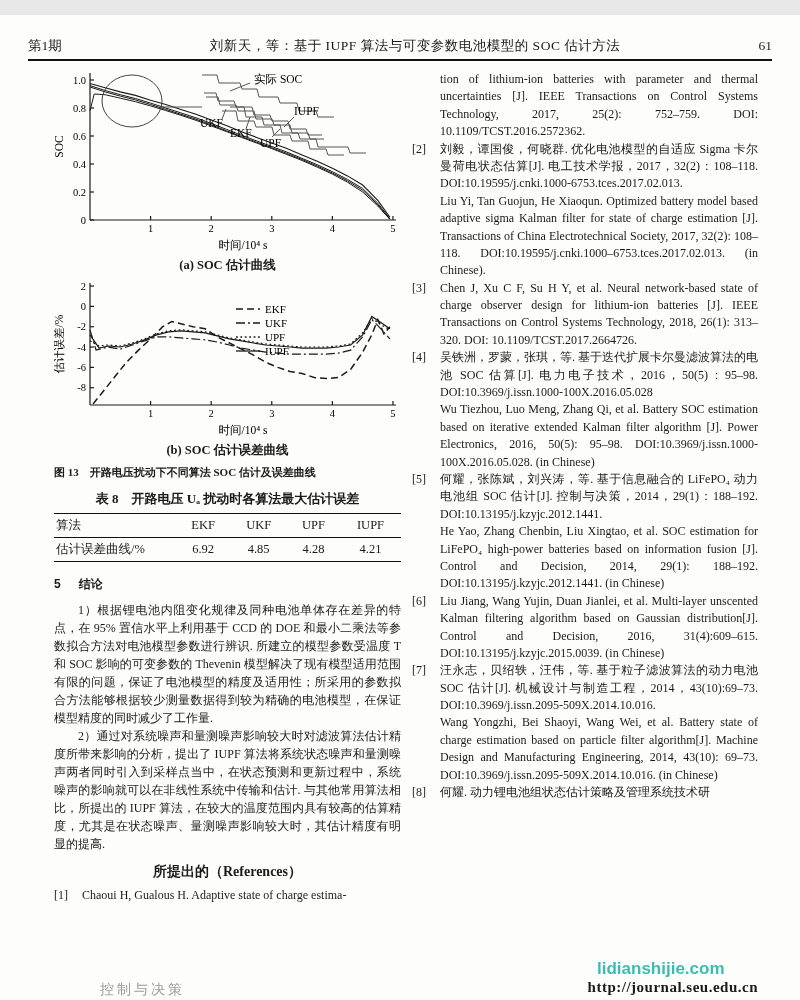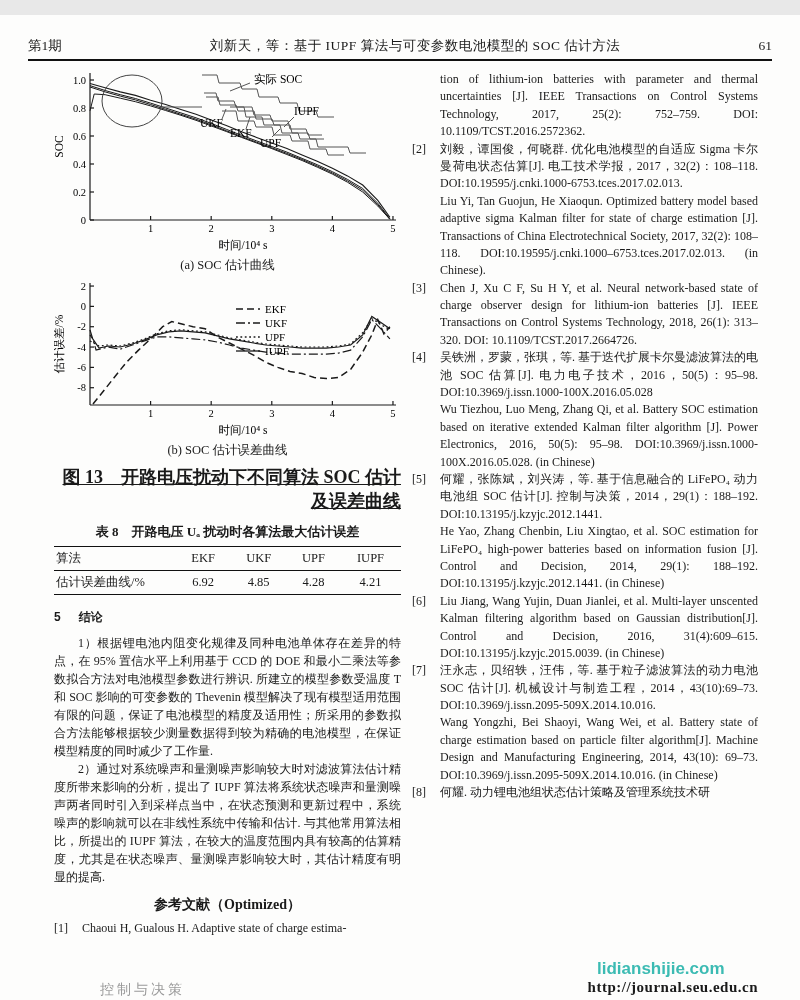--- a/index.html
+++ b/index.html
@@ -8,22 +8,22 @@
   
   .hdr{position:absolute;top:22px;left:28px;right:28px;display:flex;align-items:baseline;font-size:13.5px;}
   .hdr .issue{width:90px;}
   .hdr .htitle{flex:1;text-align:center;letter-spacing:.5px;}
   .hdr .pageno{width:60px;text-align:right;}
   .hdr-rule{position:absolute;top:44px;left:28px;right:28px;border-top:2px solid #111;}
   
   .col-l{position:absolute;left:54px;top:52px;width:347px;height:946px;overflow:hidden;}
   .col-r{position:absolute;left:412px;top:56px;width:346px;height:940px;overflow:hidden;}
   svg text{font-family:"Liberation Serif","DejaVu Serif",serif;}
-  .subcap{text-align:center;font-size:12.5px;font-weight:normal;margin:1px 0 3px 0;}
-  .figcap{text-align:right;font-size:18px;font-weight:bold;margin:6px 0 10px 0;text-decoration:underline;}
+  .subcap{text-align:center;font-size:12.5px;font-weight:bold;margin:1px 0 3px 0;}
+  .figcap{text-align:left;font-size:11px;font-weight:bold;margin:6px 0 10px 0;}
   .tabcap{text-align:center;font-size:13px;font-weight:bold;margin:4px 0 5px 0;}
   table.t8{width:100%;border-collapse:collapse;font-size:12.5px;
            border-top:1.6px solid #111;border-bottom:1.6px solid #111;}
   table.t8 th,table.t8 td{padding:3px 2px;font-weight:normal;text-align:center;}
   table.t8 thead tr{border-bottom:1px solid #111;}
   table.t8 th:first-child,table.t8 td:first-child{text-align:left;width:118px;}
   .sec-h{font-size:12px;font-weight:bold;margin:14px 0 8px 0;font-family:"Liberation Sans","DejaVu Sans",sans-serif;}
   .sec-h .num{margin-right:18px;}
   .para{font-size:12px;line-height:1.5;text-align:justify;margin:0;text-indent:2em;}
   .refs-h{text-align:center;font-size:14px;font-weight:bold;margin:10px 0 6px 0;}
@@ -164,21 +164,21 @@
         </tr>
       </tbody>
     </table>
 
     <div class="sec-h">
       <span class="num">5</span><span>结论</span>
     </div>
     <p class="para">1）根据锂电池内阻变化规律及同种电池单体存在差异的特点，在 95% 置信水平上利用基于 CCD 的 DOE 和最小二乘法等参数拟合方法对电池模型参数进行辨识. 所建立的模型参数受温度 T 和 SOC 影响的可变参数的 Thevenin 模型解决了现有模型适用范围有限的问题，保证了电池模型的精度及适用性；所采用的参数拟合方法能够根据较少测量数据得到较为精确的电池模型，在保证模型精度的同时减少了工作量.</p>
     <p class="para">2）通过对系统噪声和量测噪声影响较大时对滤波算法估计精度所带来影响的分析，提出了 IUPF 算法将系统状态噪声和量测噪声两者同时引入到采样点当中，在状态预测和更新过程中，系统噪声的影响就可以在非线性系统中传输和估计. 与其他常用算法相比，所提出的 IUPF 算法，在较大的温度范围内具有较高的估算精度，尤其是在状态噪声、量测噪声影响较大时，其估计精度有明显的提高.</p>
 
-    <div class="refs-h">参考文献（Optimized）</div>
+    <div class="refs-h">所提出的（References）</div>
     <div class="ref">
       <span class="lab">[1]</span>
       <p>Chaoui H, Gualous H. Adaptive state of charge estima-</p>
     </div>
   </div>
 
   <div class="col-r">
     <div class="ref">
 
       <p>tion of lithium-ion batteries with parameter and thermal uncertainties [J]. IEEE Transactions on Control Systems Technology, 2017, 25(2): 752–759. DOI: 10.1109/TCST.2016.2572362.</p>

